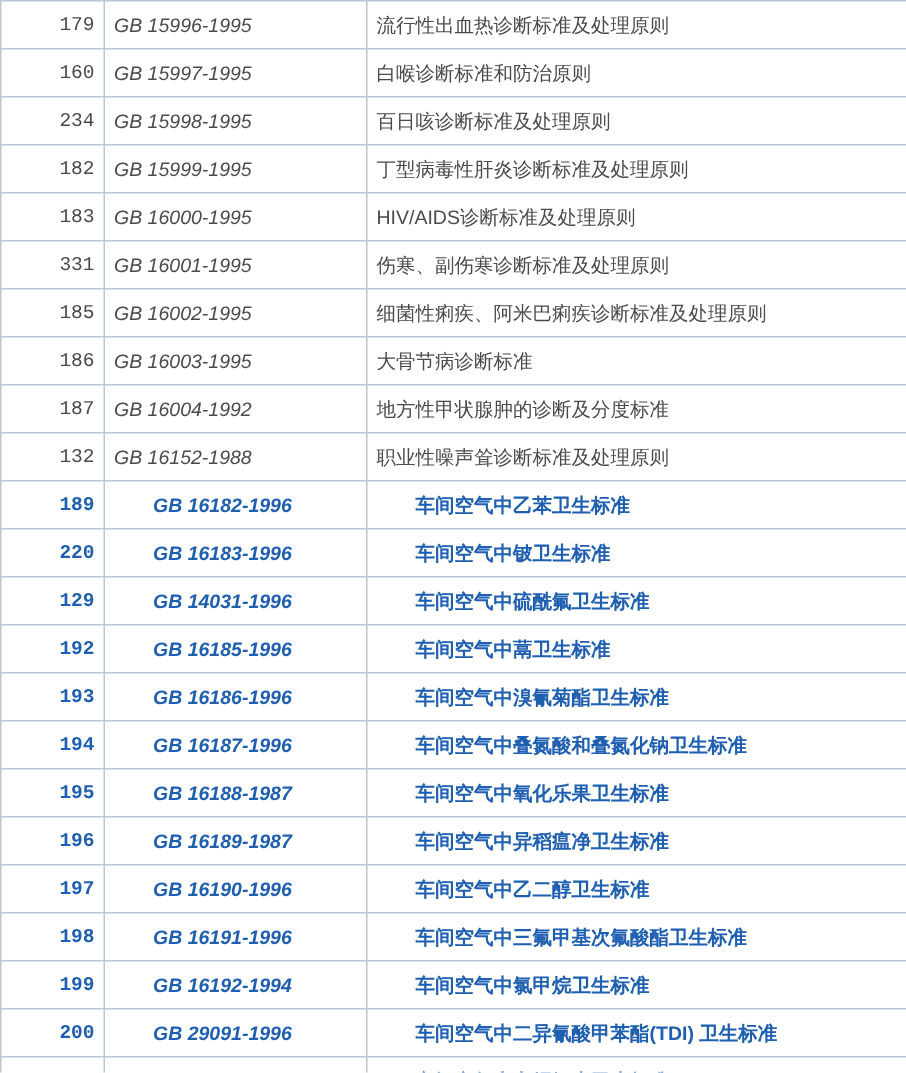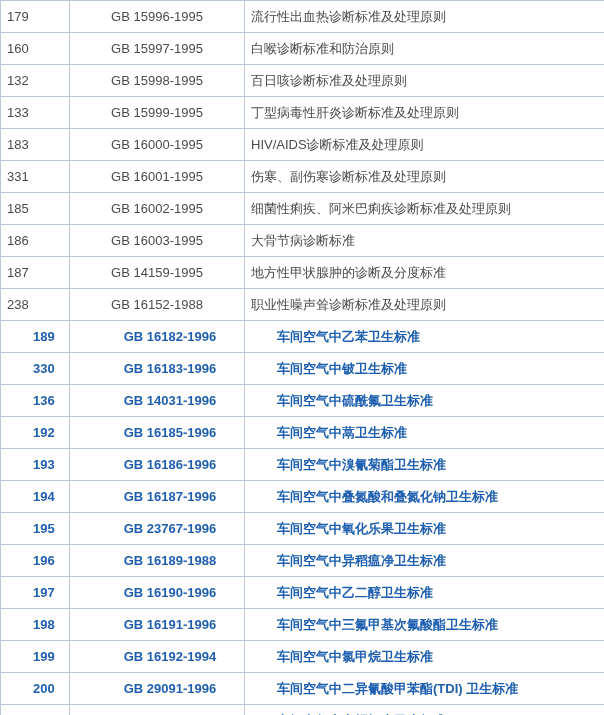--- a/index.html
+++ b/index.html
@@ -23,26 +23,28 @@
     height: 31px;
     padding: 0 6px;
     font-size: 13px;
     color: #4a4a4a;
     vertical-align: middle;
     white-space: nowrap;
     overflow: hidden;
   }
   td.col-num {
     width: 56px;
-    text-align: left;
+    text-align: right;
+    font-family: Liberation Mono, monospace;
   }
   td.col-code {
     width: 162px;
-    text-align: center;
+    text-align: left;
     padding-left: 10px;
+    font-style: italic;
   }
   td.col-title {
     width: 380px;
     text-align: left;
     padding-left: 10px;
   }
   tr.highlight td {
     color: #1f5fb0;
     font-weight: bold;
     padding-left: 32px;
@@ -57,26 +59,26 @@
         <td class="col-num">179</td>
         <td class="col-code">GB 15996-1995</td>
         <td class="col-title">流行性出血热诊断标准及处理原则</td>
       </tr>
       <tr>
         <td class="col-num">160</td>
         <td class="col-code">GB 15997-1995</td>
         <td class="col-title">白喉诊断标准和防治原则</td>
       </tr>
       <tr>
-        <td class="col-num">132</td>
+        <td class="col-num">234</td>
         <td class="col-code">GB 15998-1995</td>
         <td class="col-title">百日咳诊断标准及处理原则</td>
       </tr>
       <tr>
-        <td class="col-num">133</td>
+        <td class="col-num">182</td>
         <td class="col-code">GB 15999-1995</td>
         <td class="col-title">丁型病毒性肝炎诊断标准及处理原则</td>
       </tr>
       <tr>
         <td class="col-num">183</td>
         <td class="col-code">GB 16000-1995</td>
         <td class="col-title">HIV/AIDS诊断标准及处理原则</td>
       </tr>
       <tr>
         <td class="col-num">331</td>
@@ -88,66 +90,66 @@
         <td class="col-code">GB 16002-1995</td>
         <td class="col-title">细菌性痢疾、阿米巴痢疾诊断标准及处理原则</td>
       </tr>
       <tr>
         <td class="col-num">186</td>
         <td class="col-code">GB 16003-1995</td>
         <td class="col-title">大骨节病诊断标准</td>
       </tr>
       <tr>
         <td class="col-num">187</td>
-        <td class="col-code">GB 14159-1995</td>
+        <td class="col-code">GB 16004-1992</td>
         <td class="col-title">地方性甲状腺肿的诊断及分度标准</td>
       </tr>
       <tr>
-        <td class="col-num">238</td>
+        <td class="col-num">132</td>
         <td class="col-code">GB 16152-1988</td>
         <td class="col-title">职业性噪声耸诊断标准及处理原则</td>
       </tr>
       <tr class="highlight">
         <td class="col-num">189</td>
         <td class="col-code">GB 16182-1996</td>
         <td class="col-title">车间空气中乙苯卫生标准</td>
       </tr>
       <tr class="highlight">
-        <td class="col-num">330</td>
+        <td class="col-num">220</td>
         <td class="col-code">GB 16183-1996</td>
         <td class="col-title">车间空气中铍卫生标准</td>
       </tr>
       <tr class="highlight">
-        <td class="col-num">136</td>
+        <td class="col-num">129</td>
         <td class="col-code">GB 14031-1996</td>
         <td class="col-title">车间空气中硫酰氟卫生标准</td>
       </tr>
       <tr class="highlight">
         <td class="col-num">192</td>
         <td class="col-code">GB 16185-1996</td>
         <td class="col-title">车间空气中蒚卫生标准</td>
       </tr>
       <tr class="highlight">
         <td class="col-num">193</td>
         <td class="col-code">GB 16186-1996</td>
         <td class="col-title">车间空气中溴氰菊酯卫生标准</td>
       </tr>
       <tr class="highlight">
         <td class="col-num">194</td>
         <td class="col-code">GB 16187-1996</td>
         <td class="col-title">车间空气中叠氮酸和叠氮化钠卫生标准</td>
       </tr>
       <tr class="highlight">
         <td class="col-num">195</td>
-        <td class="col-code">GB 23767-1996</td>
+        <td class="col-code">GB 16188-1987</td>
         <td class="col-title">车间空气中氧化乐果卫生标准</td>
       </tr>
       <tr class="highlight">
         <td class="col-num">196</td>
-        <td class="col-code">GB 16189-1988</td>
+        <td class="col-code">GB 16189-1987</td>
         <td class="col-title">车间空气中异稻瘟净卫生标准</td>
       </tr>
       <tr class="highlight">
         <td class="col-num">197</td>
         <td class="col-code">GB 16190-1996</td>
         <td class="col-title">车间空气中乙二醇卫生标准</td>
       </tr>
       <tr class="highlight">
         <td class="col-num">198</td>
         <td class="col-code">GB 16191-1996</td>

